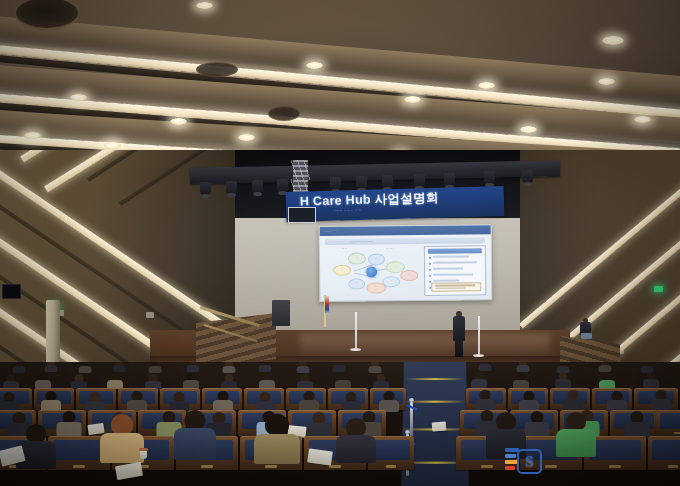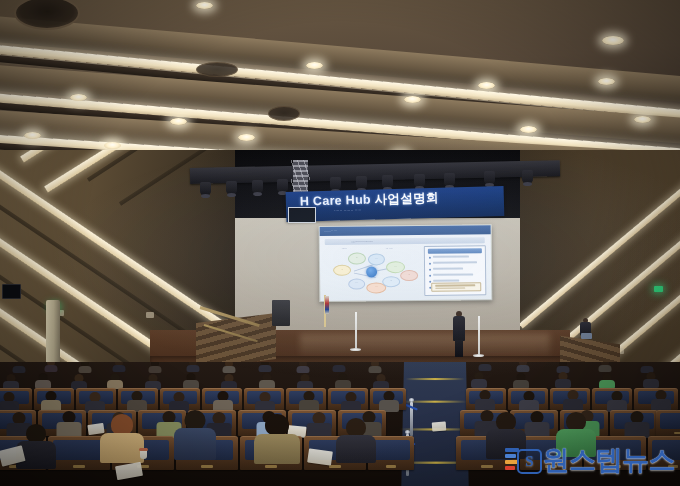--- a/index.html
+++ b/index.html
@@ -1018,16 +1018,15 @@
   <div id="vignette" class="abs"></div>
 
   <div id="watermark" class="abs">
     <div id="wm-mark">
       <div class="wm-bar" style="top:1px;width:14px;background:#2f5fb0;"></div>
       <div class="wm-bar" style="top:7px;width:11px;background:#4a7fd0;"></div>
       <div class="wm-bar" style="top:13px;width:13px;background:#e8a33d;"></div>
       <div class="wm-bar" style="top:19px;width:10px;background:#d8402f;"></div>
       <div id="wm-s">S</div>
     </div>
-    <div id="wm-text">원스텝뉴스</div>
   </div>
 
 </div>
 
 </body></html>

